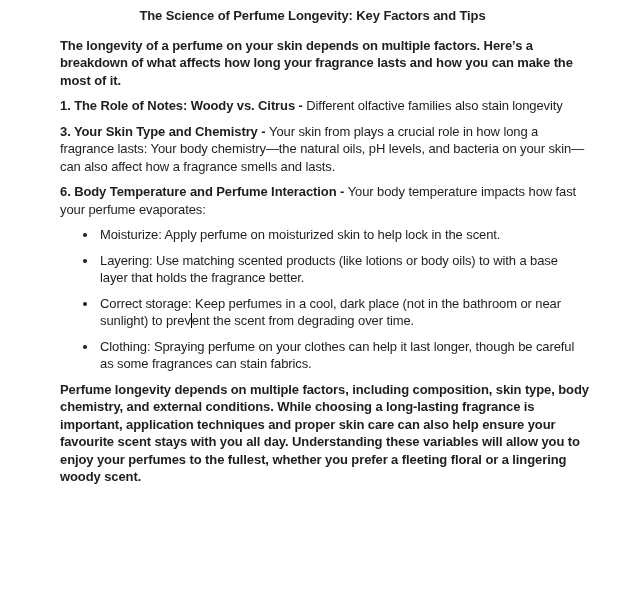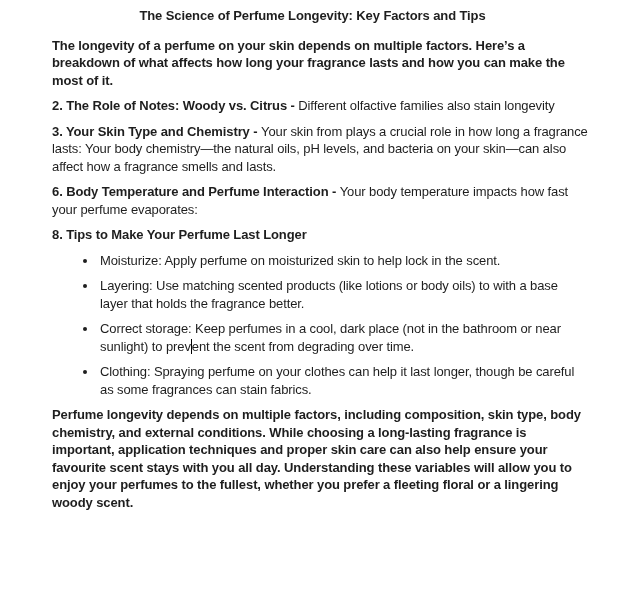--- a/index.html
+++ b/index.html
@@ -20,21 +20,21 @@
     height: 600px;
     padding: 7px 36px 12px 52px;
   }
   .title {
     font-size: 13px;
     font-weight: 700;
     text-align: center;
     margin: 0 -36px 12px -52px; 
     line-height: 17.5px;
   }
-  p { margin: 0 0 8px 0; }
+  p { margin: 0 0 8px 8px; }
   .bold { font-weight: 700; }
   strong { font-weight: 700; }
   ul.tips {
     margin: 0 0 8px 0;
     padding-left: 46px;
     list-style: disc outside;
   }
   ul.tips li {
     margin: 0 0 8px 0;
     padding-left: 2px;
@@ -50,29 +50,28 @@
 </head>
 <body>
 
 <div class="page">
 
   <h1 class="title">The Science of Perfume Longevity: Key Factors and Tips</h1>
 
   <p class="bold">The longevity of a perfume on your skin depends on multiple factors. Here’s a breakdown of what affects how long your fragrance lasts and how you can make the most of it.</p>
 
 
-  <p><strong>2. The Role of Notes: Woody vs. Citrus - </strong><span>Different olfactive families also stain longevity</span></p>
+  <p><strong>1. The Role of Notes: Woody vs. Citrus - </strong><span>Different olfactive families also stain longevity</span></p>
 
   <p><strong>3. Your Skin Type and Chemistry - </strong><span>Your skin from plays a crucial role in how long a fragrance lasts: Your body chemistry—the natural oils, pH levels, and bacteria on your skin—can also affect how a fragrance smells and lasts.</span></p>
 
   <p><strong>6. Body Temperature and Perfume Interaction - </strong><span>Your body temperature impacts how fast your perfume evaporates:</span></p>
 
 
 
-  <p class="bold">8. Tips to Make Your Perfume Last Longer</p>
 
   <ul class="tips">
     <li><span>Moisturize: Apply perfume on moisturized skin to help lock in the scent.</span></li>
     <li><span>Layering: Use matching scented products (like lotions or body oils) to with a base layer that holds the fragrance better.</span></li>
     <li><span>Correct storage: Keep perfumes in a cool, dark place (not in the bathroom or near sunlight) to prev</span><span class="caret"></span><span>ent the scent from degrading over time.</span></li>
     <li><span>Clothing: Spraying perfume on your clothes can help it last longer, though be careful as some fragrances can stain fabrics.</span></li>
   </ul>
 
   <p class="bold">Perfume longevity depends on multiple factors, including composition, skin type, body chemistry, and external conditions. While choosing a long-lasting fragrance is important, application techniques and proper skin care can also help ensure your favourite scent stays with you all day. Understanding these variables will allow you to enjoy your perfumes to the fullest, whether you prefer a fleeting floral or a lingering woody scent.</p>
 

